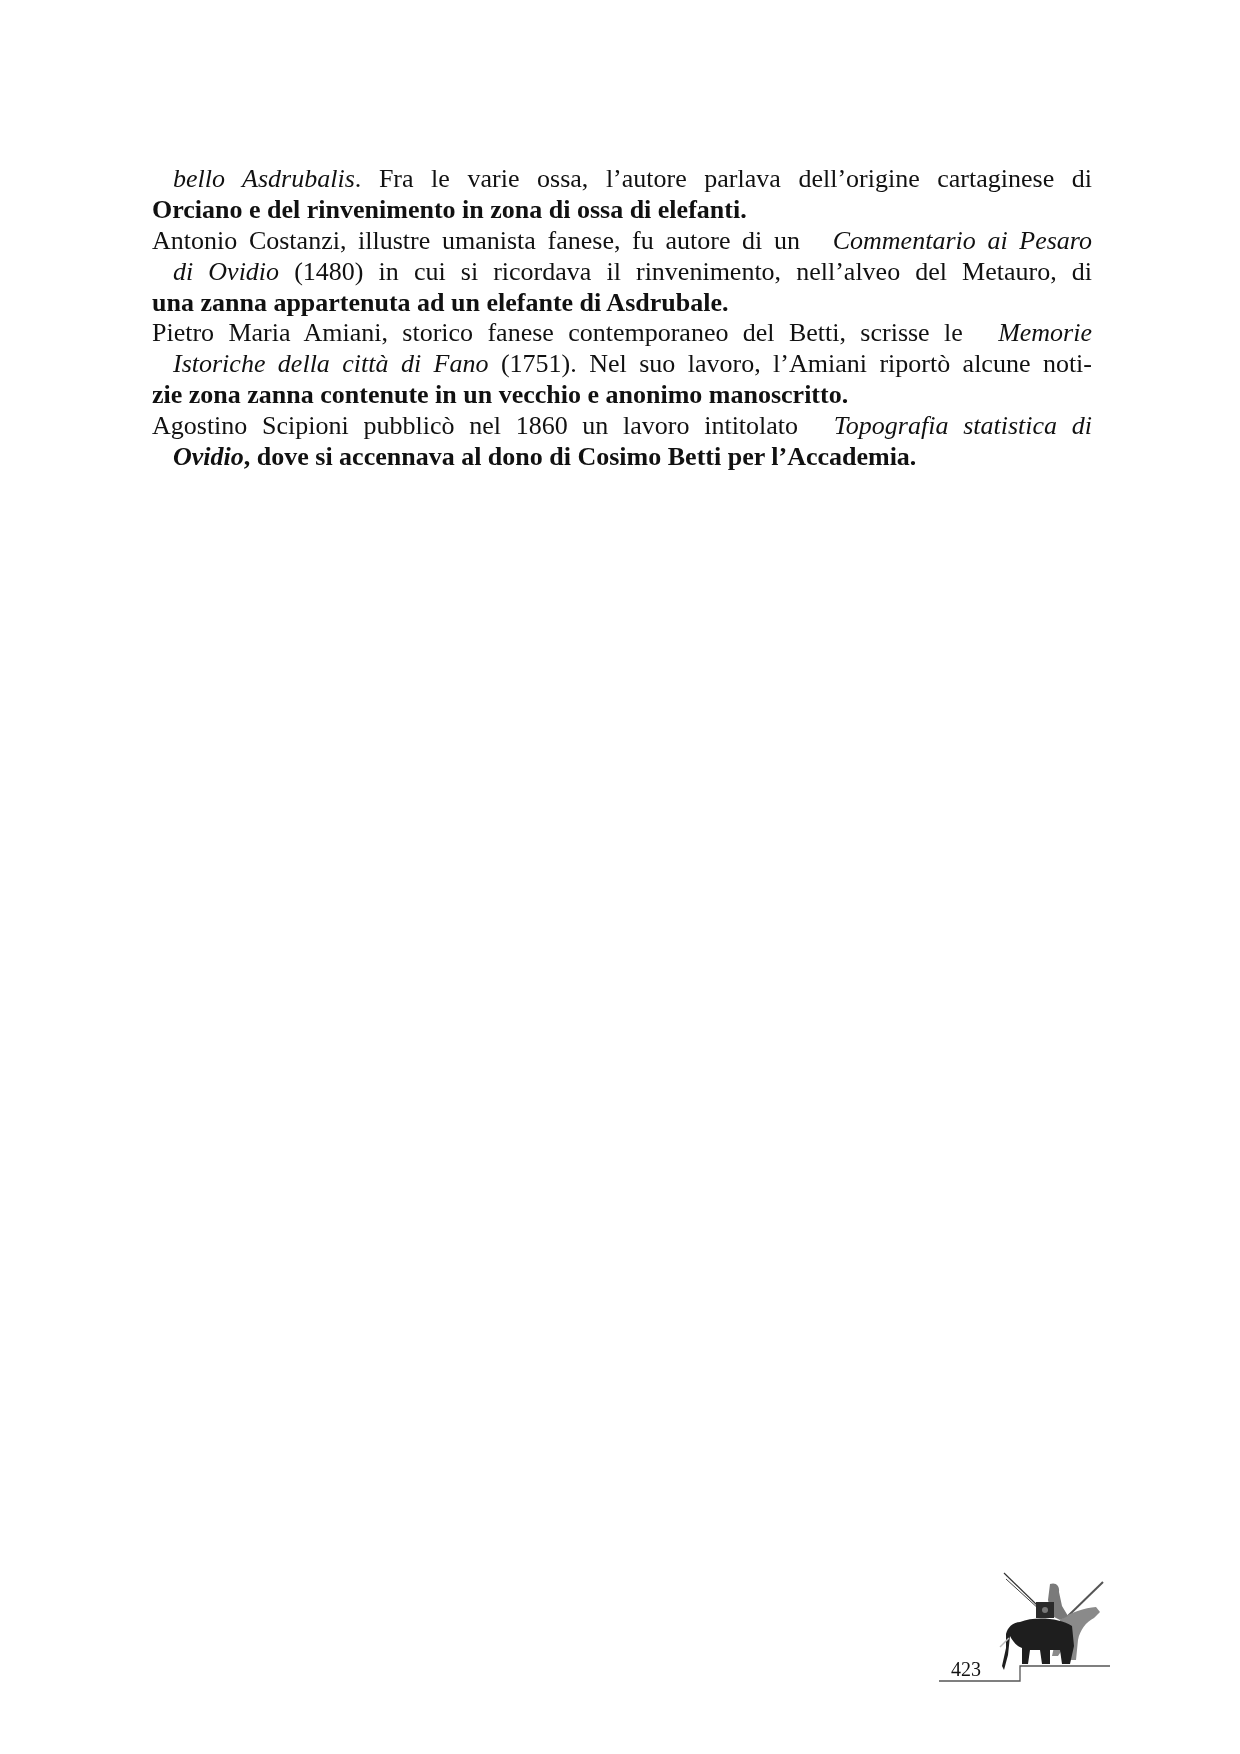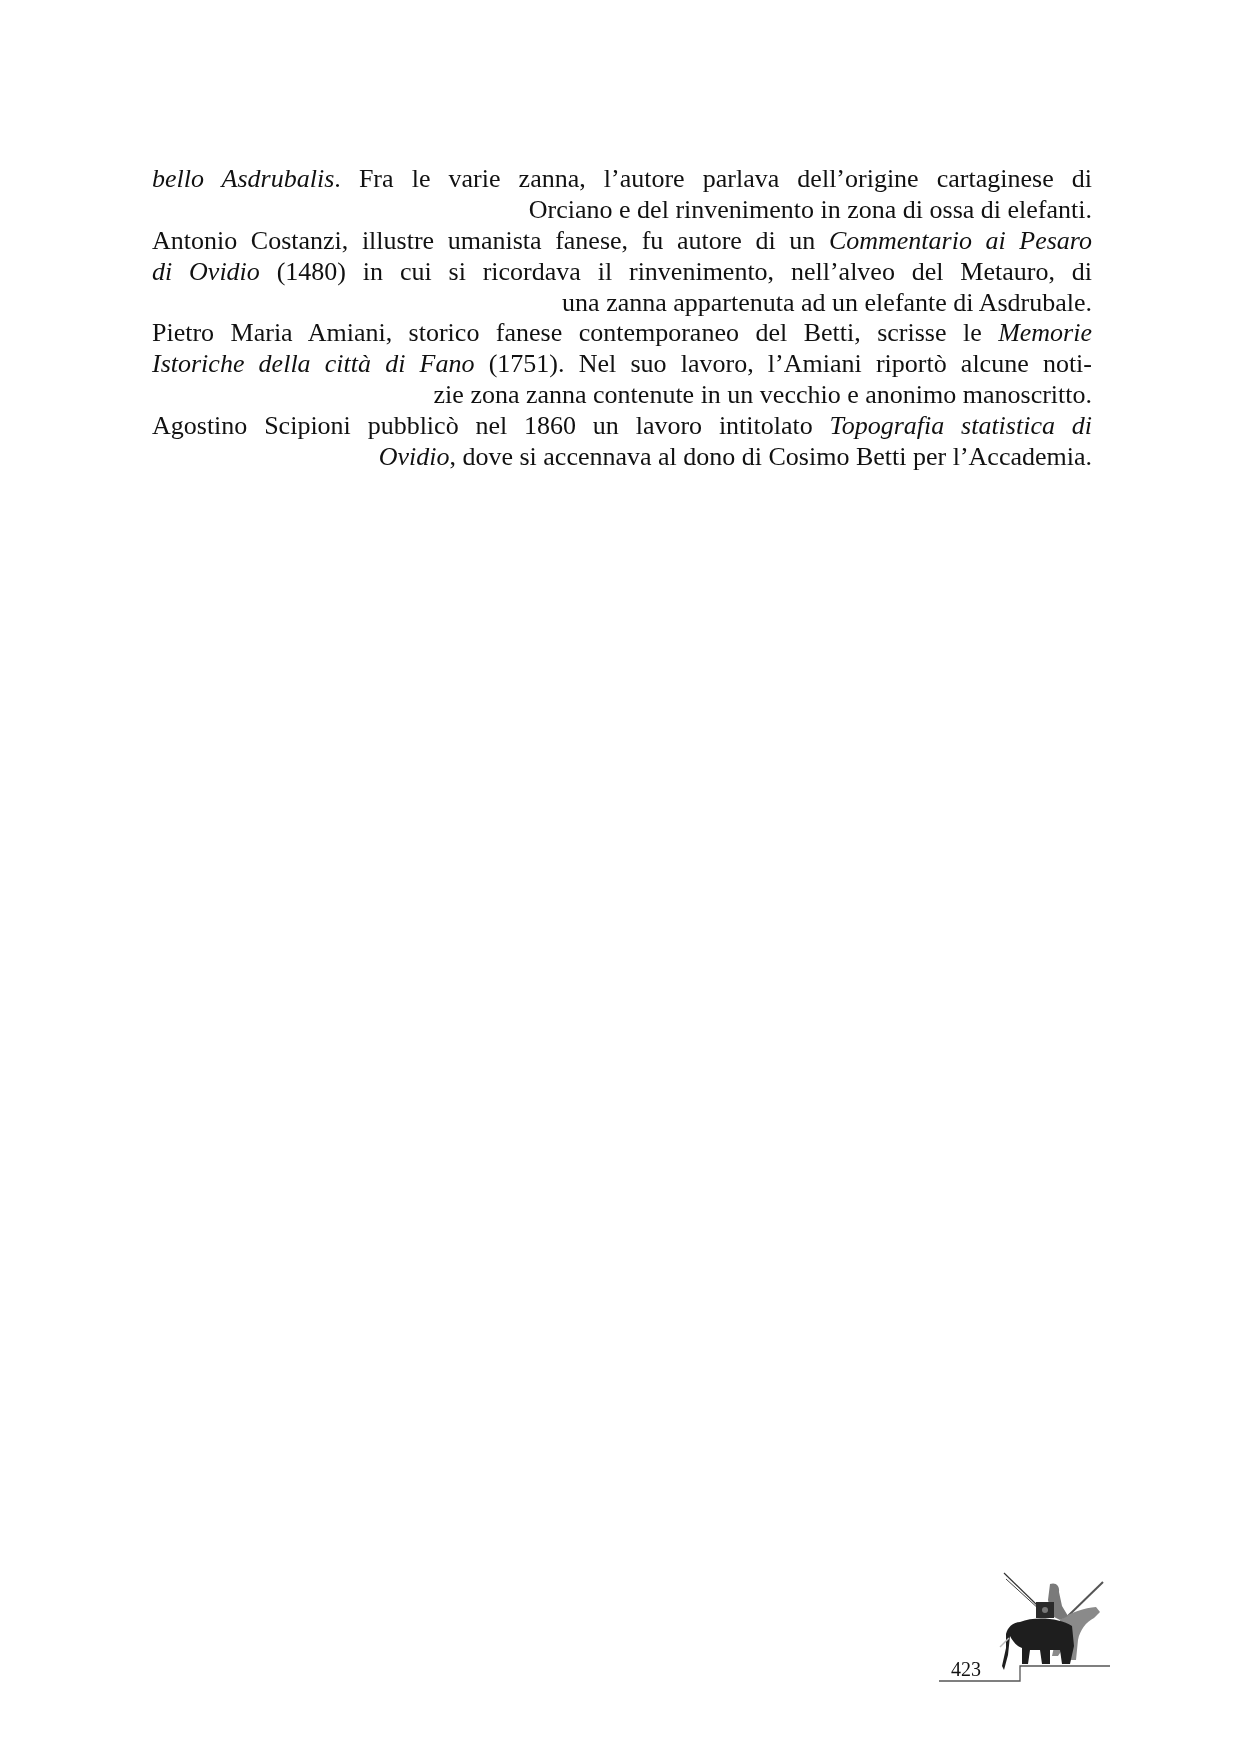--- a/index.html
+++ b/index.html
@@ -5,35 +5,35 @@
   html, body { margin: 0; padding: 0; background: #ffffff; }
   body { width: 1240px; height: 1754px; position: relative; overflow: hidden; }
   .page { position: absolute; left: 0; top: 0; width: 1240px; height: 1754px; background: #fff; }
   .text-block {
     position: absolute; left: 152px; top: 164px; width: 940px;
     font-family: "Liberation Serif", serif; font-size: 26px; line-height: 30.9px;
     color: #111; text-align: justify;
   }
   .line { display: block; white-space: nowrap; height: 30.9px; }
   .line.just { text-align: justify; text-align-last: justify; white-space: normal; }
-  .line.last { text-align: right; }
-  i { font-style: italic; }
+  .line.last { text-align: left; font-weight: bold; }
+  i { font-style: italic; margin-left: 21px; }
   .footer { position: absolute; left: 900px; top: 1560px; width: 240px; height: 170px; }
   .page-number {
     position: absolute; left: 51px; top: 98px;
     font-family: "Liberation Serif", serif; font-size: 20px; color: #111;
   }
 </style>
 </head>
 <body>
 
 <div class="page">
   <div class="text-block" id="text-block">
       <div>
-        <span class="line just"><i>bello Asdrubalis</i><span>. Fra le varie zanna, l’autore parlava dell’origine cartaginese di</span></span>
+        <span class="line just"><i>bello Asdrubalis</i><span>. Fra le varie ossa, l’autore parlava dell’origine cartaginese di</span></span>
         <span class="line last"><span>Orciano e del rinvenimento in zona di ossa di elefanti.</span></span>
       </div>
       <div>
         <span class="line just"><span>Antonio Costanzi, illustre umanista fanese, fu autore di un </span><i>Commentario ai Pesaro</i></span>
         <span class="line just"><i>di Ovidio</i><span> (1480) in cui si ricordava il rinvenimento, nell’alveo del Metauro, di</span></span>
         <span class="line last"><span>una zanna appartenuta ad un elefante di Asdrubale.</span></span>
       </div>
       <div>
         <span class="line just"><span>Pietro Maria Amiani, storico fanese contemporaneo del Betti, scrisse le </span><i>Memorie</i></span>
         <span class="line just"><i>Istoriche della città di Fano</i><span> (1751). Nel suo lavoro, l’Amiani riportò alcune noti-</span></span>

